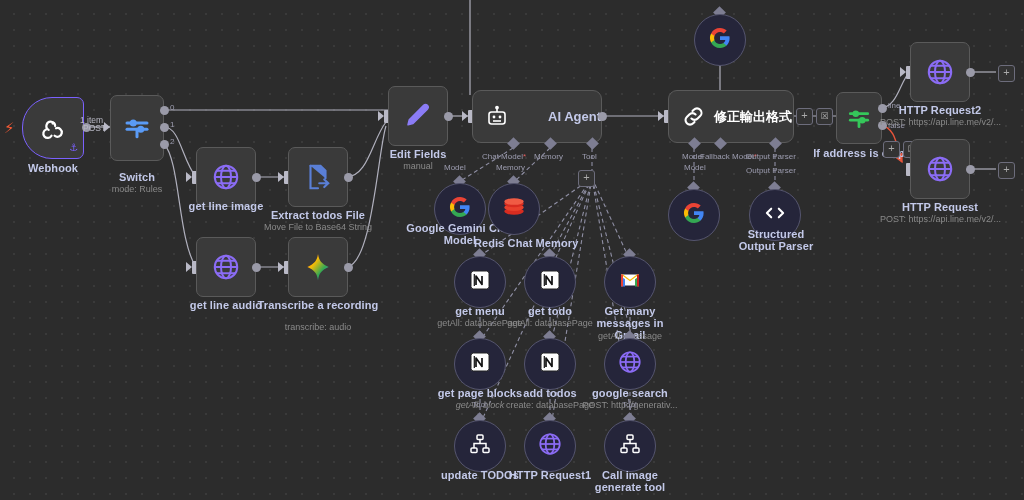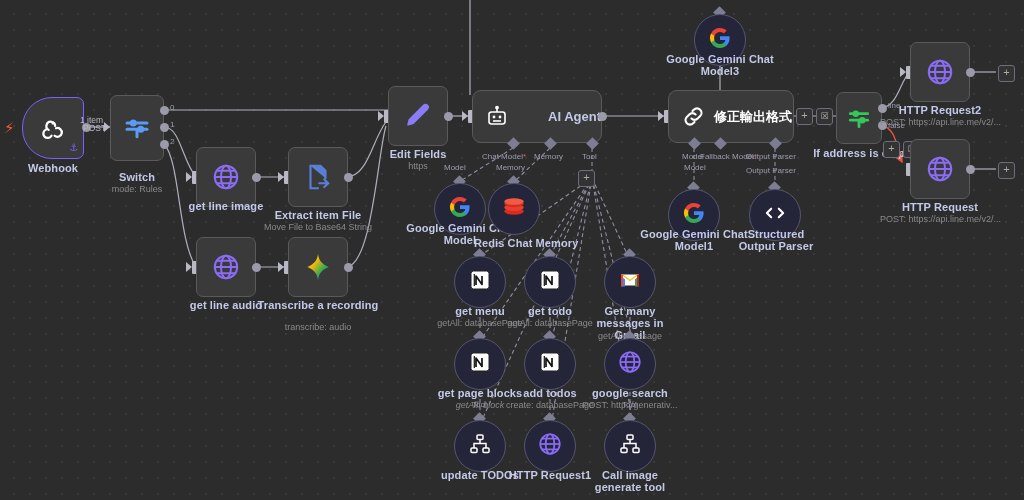--- a/index.html
+++ b/index.html
@@ -236,21 +236,21 @@
   <div class="inport arrow" style="left:284px;top:171px;"></div>
   <div class="node sq" style="left:288px;top:147px;">
     <span class="ico">
       <svg width="30" height="30" viewBox="0 0 24 24" fill="none" stroke="#5a7fd6" stroke-width="1.7" stroke-linecap="round">
         <path d="M6 3h8l4 4v6" fill="#5a7fd6" stroke="#5a7fd6"></path>
         <path d="M6 3v18h6" stroke="#5a7fd6"></path>
         <path d="M13 17h7M17 14l3.2 3-3.2 3"></path>
       </svg>
     </span>
   </div>
-  <div class="node-title" style="left:258px;top:209px;width:120px;">Extract item File</div>
+  <div class="node-title" style="left:258px;top:209px;width:120px;">Extract todos File</div>
   <div class="node-sub" style="left:248px;top:222px;width:140px;">Move File to Base64 String</div>
   <div class="port" style="left:344px;top:173px;"></div>
 
   <div class="inport arrow" style="left:192px;top:261px;"></div>
   <div class="node sq" style="left:196px;top:237px;">
     <span class="ico">
       <svg width="30" height="30" viewBox="0 0 24 24" fill="none" stroke="#8b6cf5" stroke-width="1.6">
         <circle cx="12" cy="12" r="9"></circle>
           <ellipse cx="12" cy="12" rx="4" ry="9"></ellipse>
         <line x1="3" y1="12" x2="21" y2="12"></line>
@@ -284,21 +284,21 @@
 
   <div class="inport arrow" style="left:384px;top:110px;"></div>
   <div class="node sq" style="left:388px;top:86px;">
     <span class="ico">
       <svg width="30" height="30" viewBox="0 0 24 24" fill="#8b7cf6" stroke="#8b7cf6" stroke-width="1.2" stroke-linejoin="round">
         <path d="M4 19l1-4L16.5 3.5a2 2 0 0 1 3 3L8 18l-4 1z"></path>
       </svg>
     </span>
   </div>
   <div class="node-title" style="left:368px;top:148px;width:100px;">Edit Fields</div>
-  <div class="node-sub" style="left:368px;top:161px;width:100px;">https</div>
+  <div class="node-sub" style="left:368px;top:161px;width:100px;">manual</div>
   <div class="port" style="left:444px;top:112px;"></div>
 
   <div class="inport arrow" style="left:468px;top:110px;"></div>
   <div class="node wide" style="left:472px;top:90px;width:130px;height:53px;justify-content:space-between;padding-left:12px;gap:21px;">
     <span class="ico" style="margin-right:10px;">
       <svg width="24" height="24" viewBox="0 0 24 24" fill="none" stroke="#ffffff" stroke-width="1.6">
         <rect x="4" y="7" width="16" height="12" rx="2.5"></rect>
         <line x1="12" y1="3.2" x2="12" y2="7"></line>
           <circle cx="12" cy="2.6" r="1.1" fill="#fff"></circle>
         <circle cx="9" cy="12" r="1.4" fill="#fff" stroke="none"></circle>
@@ -475,21 +475,20 @@
   <div class="rnode" style="left:694px;top:14px;">
     <span class="ico">
       <svg width="24" height="24" viewBox="0 0 24 24">
         <path fill="#4285F4" d="M21.6 12.23c0-.67-.06-1.31-.17-1.93H12v3.65h5.38a4.6 4.6 0 0 1-2 3.02v2.5h3.23c1.89-1.74 2.99-4.3 2.99-7.24z"></path>
         <path fill="#34A853" d="M12 22c2.7 0 4.96-.9 6.61-2.43l-3.23-2.5c-.9.6-2.04.96-3.38.96-2.6 0-4.8-1.76-5.59-4.12H3.07v2.59A10 10 0 0 0 12 22z"></path>
         <path fill="#FBBC05" d="M6.41 13.91a6 6 0 0 1 0-3.82V7.5H3.07a10 10 0 0 0 0 9l3.34-2.59z"></path>
         <path fill="#EA4335" d="M12 5.96c1.47 0 2.79.51 3.83 1.5l2.86-2.86C16.95 2.98 14.69 2 12 2a10 10 0 0 0-8.93 5.5l3.34 2.59C7.2 7.73 9.4 5.96 12 5.96z"></path>
       </svg>
     </span>
   </div>
-  <div class="node-title wrap" style="left:664px;top:53px;width:112px;">Google Gemini Chat Model3</div>
 
   <div class="inport arrow" style="left:664px;top:110px;"></div>
   <div class="node wide" style="left:668px;top:90px;width:126px;height:53px;justify-content:flex-start;padding-left:12px;">
     <span class="ico" style="margin-right:8px;">
       <svg width="25" height="25" viewBox="0 0 24 24" fill="none" stroke="#ffffff" stroke-width="2" stroke-linecap="round">
         <path d="M10 14a4.2 4.2 0 0 0 6 0l2.4-2.4a4.3 4.3 0 0 0-6.1-6.1L11 6.8"></path>
         <path d="M14 10a4.2 4.2 0 0 0-6 0l-2.4 2.4a4.3 4.3 0 0 0 6.1 6.1L13 17.2"></path>
       </svg>
     </span>
     <span style="color:#ffffff;font-size:13px;font-weight:bold;font-family:'DejaVu Sans',sans-serif;">修正輸出格式</span>
@@ -509,21 +508,20 @@
   <div class="rnode" style="left:668px;top:189px;">
     <span class="ico">
       <svg width="24" height="24" viewBox="0 0 24 24">
         <path fill="#4285F4" d="M21.6 12.23c0-.67-.06-1.31-.17-1.93H12v3.65h5.38a4.6 4.6 0 0 1-2 3.02v2.5h3.23c1.89-1.74 2.99-4.3 2.99-7.24z"></path>
         <path fill="#34A853" d="M12 22c2.7 0 4.96-.9 6.61-2.43l-3.23-2.5c-.9.6-2.04.96-3.38.96-2.6 0-4.8-1.76-5.59-4.12H3.07v2.59A10 10 0 0 0 12 22z"></path>
         <path fill="#FBBC05" d="M6.41 13.91a6 6 0 0 1 0-3.82V7.5H3.07a10 10 0 0 0 0 9l3.34-2.59z"></path>
         <path fill="#EA4335" d="M12 5.96c1.47 0 2.79.51 3.83 1.5l2.86-2.86C16.95 2.98 14.69 2 12 2a10 10 0 0 0-8.93 5.5l3.34 2.59C7.2 7.73 9.4 5.96 12 5.96z"></path>
       </svg>
     </span>
   </div>
-  <div class="node-title wrap" style="left:638px;top:228px;width:112px;">Google Gemini Chat Model1</div>
 
   <div class="dport" style="left:770px;top:183px;"></div>
   <div class="rnode" style="left:749px;top:189px;">
     <span class="ico">
       <svg width="26" height="26" viewBox="0 0 24 24" fill="none" stroke="#ffffff" stroke-width="1.9" stroke-linecap="round" stroke-linejoin="round">
         <polyline points="8.5,8 4.5,12 8.5,16"></polyline>
           <polyline points="15.5,8 19.5,12 15.5,16"></polyline>
       </svg>
     </span>
   </div>

